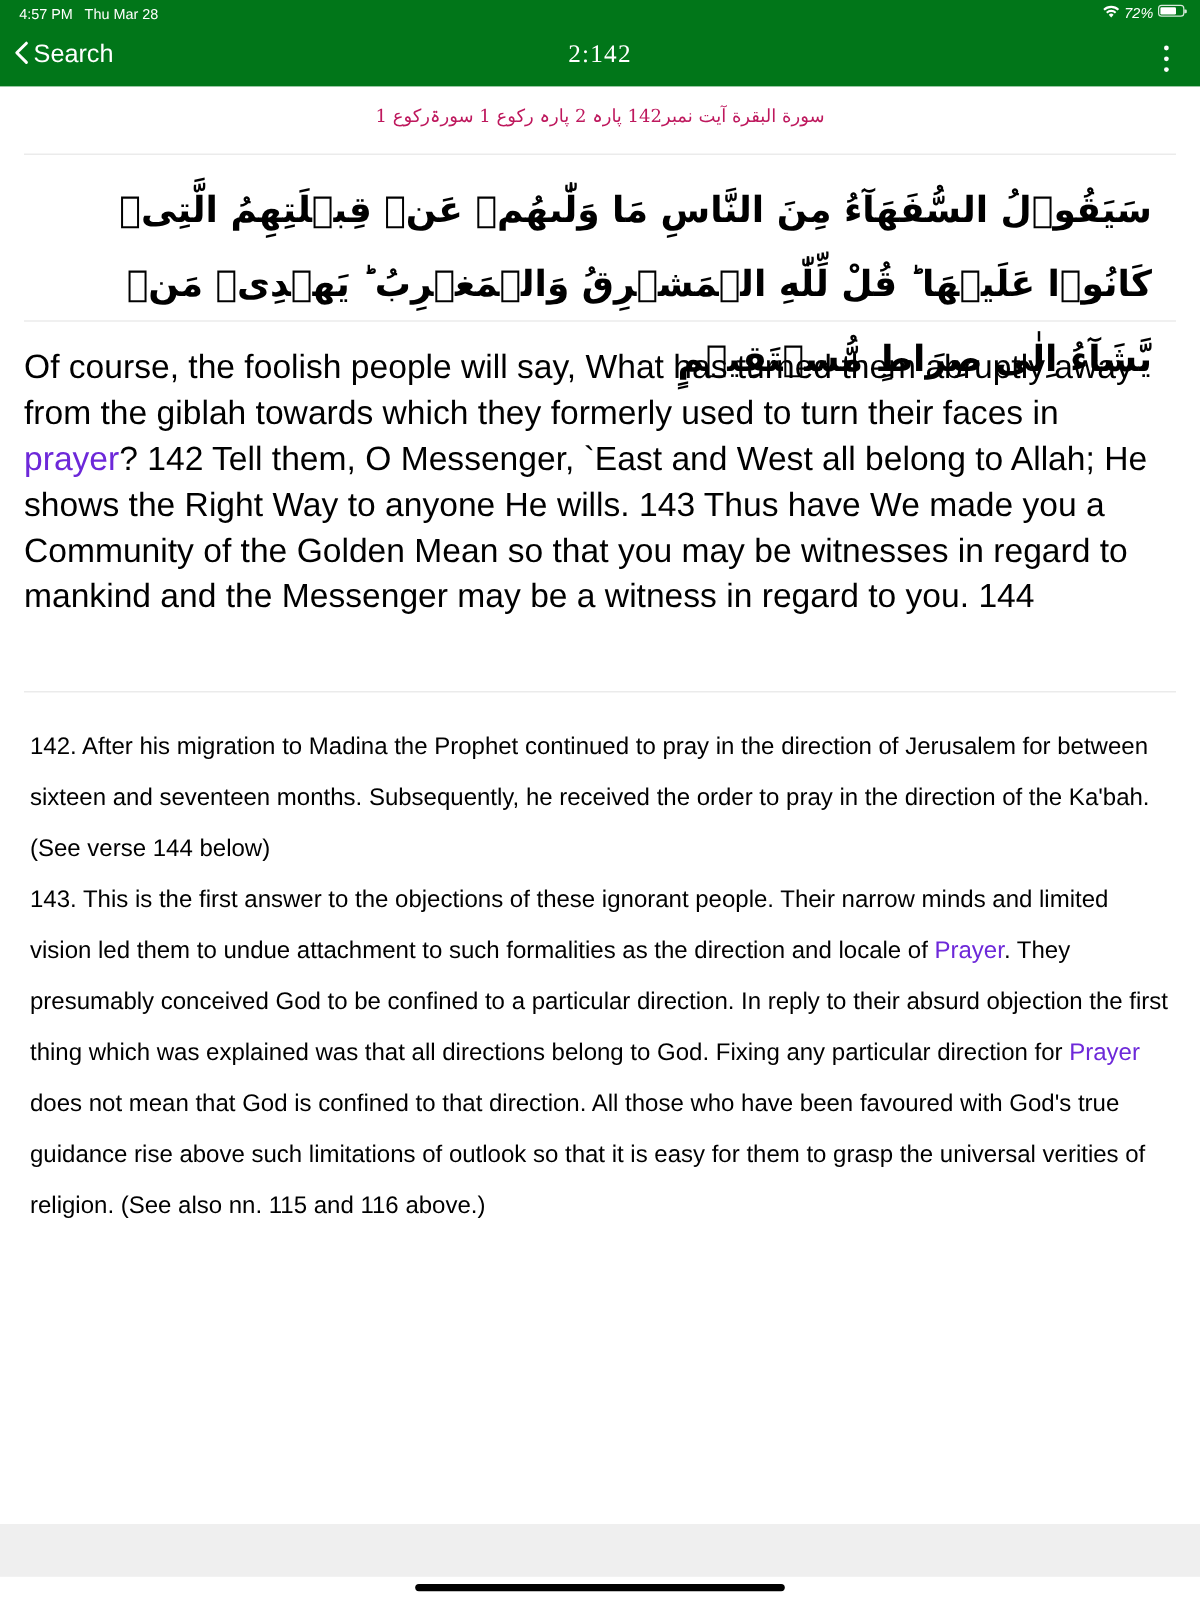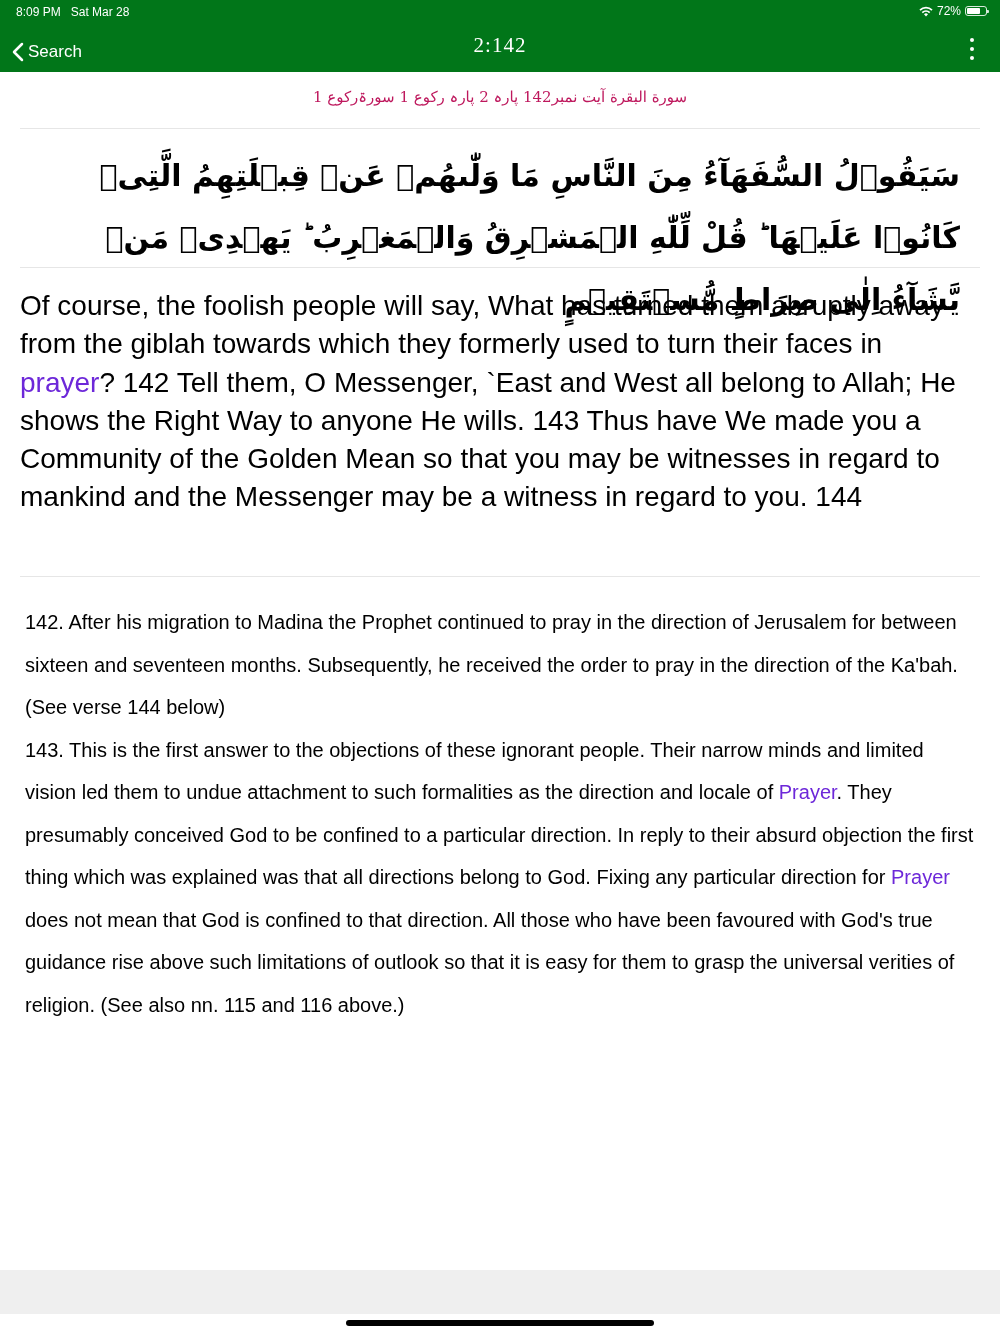--- a/index.html
+++ b/index.html
@@ -33,22 +33,23 @@
     .status-time {
       position: absolute;
       left: 16px;
       top: 5px;
     }
     .status-right {
       position: absolute;
       right: 13px;
       top: 4px;
       display: flex;
-      align-items: center;
+      align-items: flex-start;
       gap: 4px;
+      font-style: italic;
     }
     .wifi-icon svg { display: block; }
     .battery-icon {
       position: relative;
       width: 22px;
       height: 10px;
       border: 1px solid rgba(255,255,255,0.85);
       border-radius: 3px;
       box-sizing: border-box;
       padding: 1px;
@@ -67,23 +68,23 @@
       height: 3px;
       background: rgba(255,255,255,0.85);
       border-radius: 0 1px 1px 0;
     }
     .nav-back {
       position: absolute;
       left: 12px;
       top: 34px;
       height: 28px;
       display: flex;
-      align-items: flex-end;
+      align-items: flex-start;
       gap: 4px;
-      font-size: 17px;
+      font-size: 21px;
       cursor: pointer;
     }
     .nav-back svg { display: block; }
     .nav-title {
       position: absolute;
       left: 0; right: 0;
       top: 33px;
       text-align: center;
       font-family: "Liberation Serif", "DejaVu Serif", serif;
       font-size: 21px;
@@ -176,22 +177,22 @@
       border-radius: 3px;
       background: #000;
     }
   </style>
 </head>
 <body>
 
 <div class="header" style="background: rgb(1, 118, 25);">
   <div class="status-bar">
     <div class="status-time">
-      <span>8:09 PM</span>&nbsp;&nbsp;
-      <span>Sat Mar 28</span>
+      <span>4:57 PM</span>&nbsp;&nbsp;
+      <span>Thu Mar 28</span>
     </div>
     <div class="status-right">
       <span class="wifi-icon">
         <svg width="14" height="11" viewBox="0 0 14 11">
           <path d="M7 10.5 L5 8.2 A3 3 0 0 1 9 8.2 Z" fill="#fff"></path>
           <path d="M2.7 5.9 A6.3 6.3 0 0 1 11.3 5.9 L10.1 7.2 A4.5 4.5 0 0 0 3.9 7.2 Z" fill="#fff"></path>
           <path d="M0.4 3.5 A9.5 9.5 0 0 1 13.6 3.5 L12.4 4.8 A7.7 7.7 0 0 0 1.6 4.8 Z" fill="#fff"></path>
         </svg>
       </span>
       <span>72%</span>

